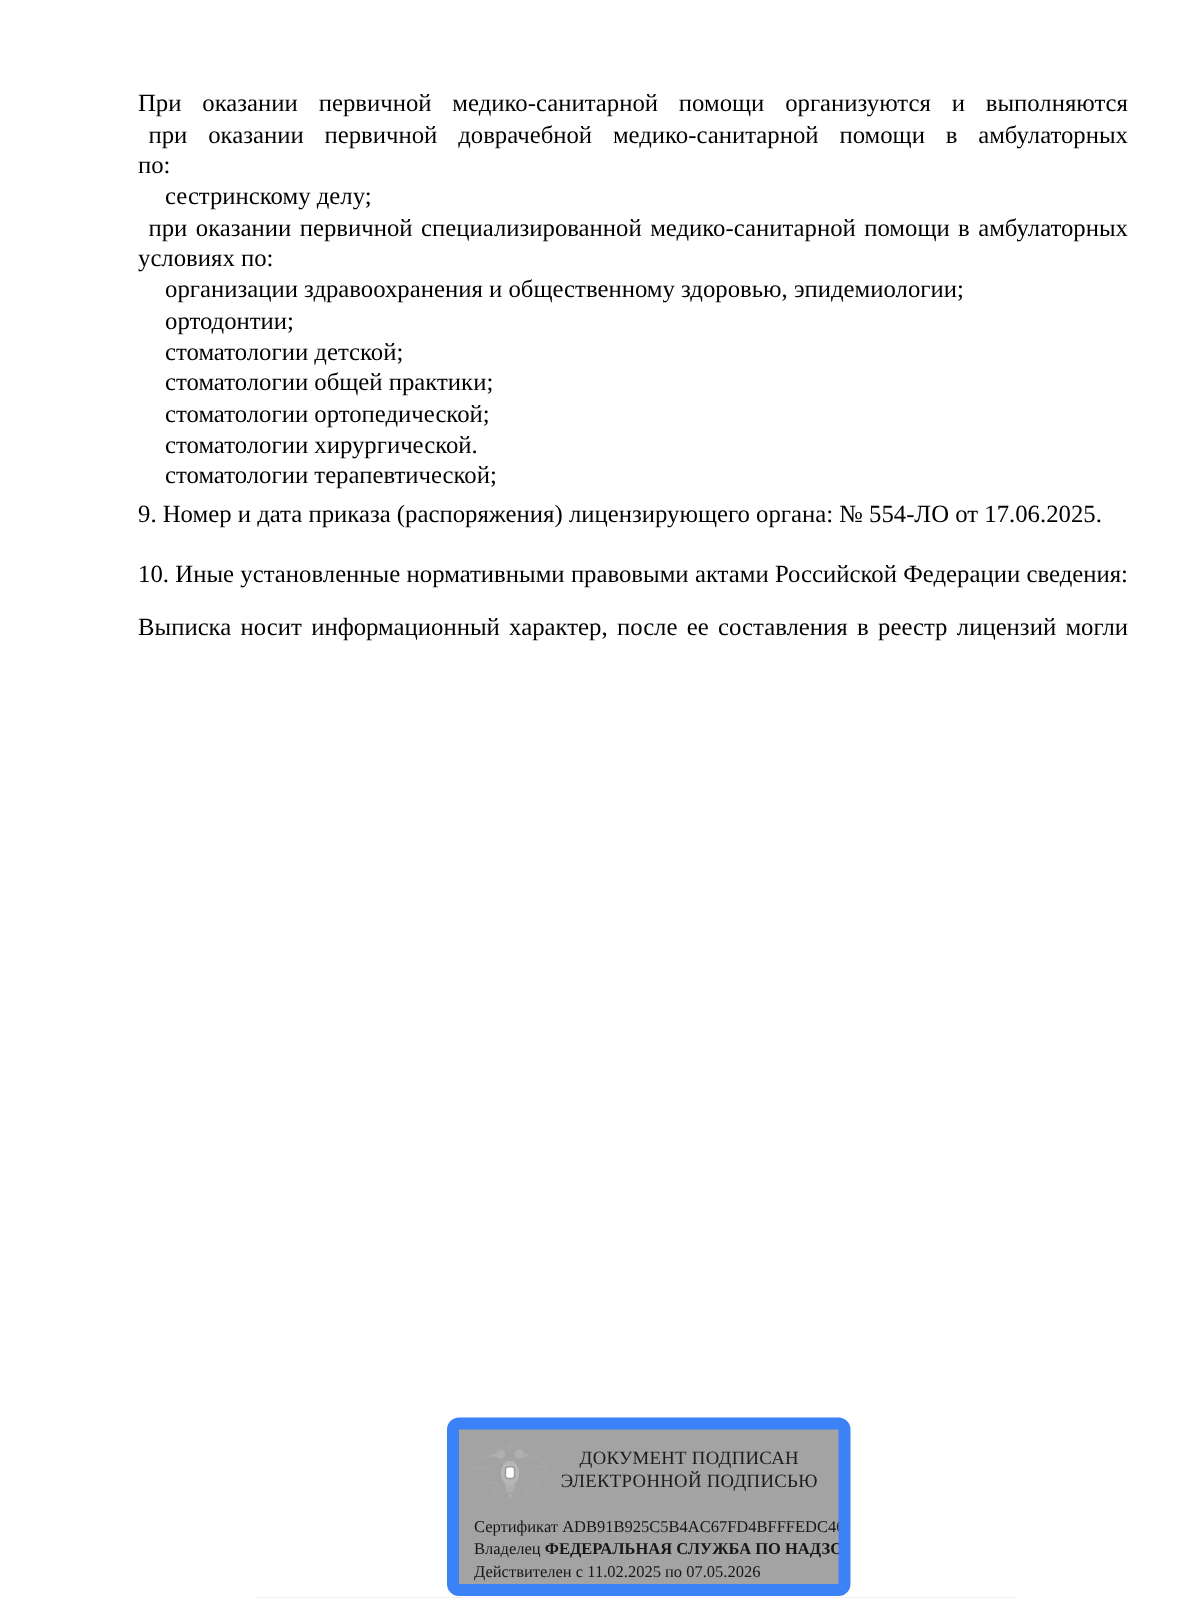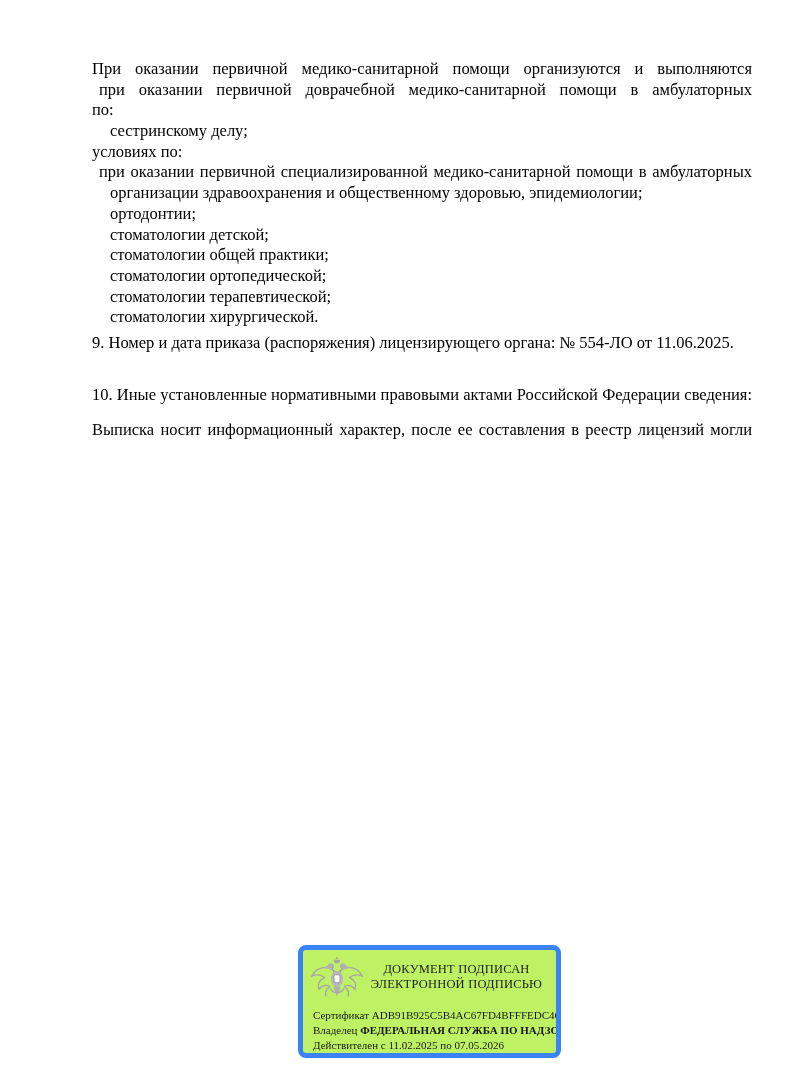--- a/index.html
+++ b/index.html
@@ -19,44 +19,44 @@
   .doc {
     position: absolute;
     left: 92px;
     top: 59px;
     width: 660px;
     font-size: 16.5px;
     line-height: 20.7px;
   }
   .para { margin: 0; }
   .para-1 { margin-top: 5px; }
-  .para-2 { margin-top: 31px; }
+  .para-2 { margin-top: 19px; }
   .para-3 { margin-top: 15px; }
   .line {
     height: 20.7px;
     overflow: hidden;
     white-space: normal;
   }
   .ind0 { padding-left: 0; }
   .ind1 { padding-left: 7px; }
   .ind2 { padding-left: 18px; }
   .just {
     text-align: justify;
     text-align-last: justify;
   }
   
   .stamp {
     position: absolute;
     left: 298px;
     top: 945px;
     width: 253px;
     height: 103px;
-    border: 5px solid #3b82f6;
+    border: 8px solid #3b82f6;
     border-radius: 8px;
-    background: #bef264;
+    background: #a3a3a3;
     box-sizing: content-box;
   }
   .stamp-top {
     display: flex;
     align-items: flex-start;
     padding: 5px 8px 0 6px;
     height: 50px;
   }
   .emblem {
     width: 56px;
@@ -90,32 +90,32 @@
 
 <div class="page">
 
   <div class="doc">
 
   <div class="para para-0">
         <div class="line ind0 just">При оказании первичной медико-санитарной помощи организуются и выполняются следующие</div>
         <div class="line ind1 just">при оказании первичной доврачебной медико-санитарной помощи в амбулаторных условиях</div>
         <div class="line ind0">по:</div>
         <div class="line ind2">сестринскому делу;</div>
+        <div class="line ind1 just">при оказании первичной специализированной медико-санитарной помощи в амбулаторных</div>
         <div class="line ind0">условиях по:</div>
-        <div class="line ind1 just">при оказании первичной специализированной медико-санитарной помощи в амбулаторных</div>
         <div class="line ind2">организации здравоохранения и общественному здоровью, эпидемиологии;</div>
         <div class="line ind2">ортодонтии;</div>
         <div class="line ind2">стоматологии детской;</div>
         <div class="line ind2">стоматологии общей практики;</div>
         <div class="line ind2">стоматологии ортопедической;</div>
+        <div class="line ind2">стоматологии хирургической.</div>
         <div class="line ind2">стоматологии терапевтической;</div>
-        <div class="line ind2">стоматологии хирургической.</div>
       </div>
       <div class="para para-1">
-        <div class="line ind0">9. Номер и дата приказа (распоряжения) лицензирующего органа: № 554-ЛО от 11.06.2025.</div>
+        <div class="line ind0">9. Номер и дата приказа (распоряжения) лицензирующего органа: № 554-ЛО от 17.06.2025.</div>
       </div>
       <div class="para para-2">
         <div class="line ind0 just">10. Иные установленные нормативными правовыми актами Российской Федерации сведения:</div>
       </div>
       <div class="para para-3">
         <div class="line ind0 just">Выписка носит информационный характер, после ее составления в реестр лицензий могли быть</div>
       </div>
     </div>
 
   <div class="stamp">

